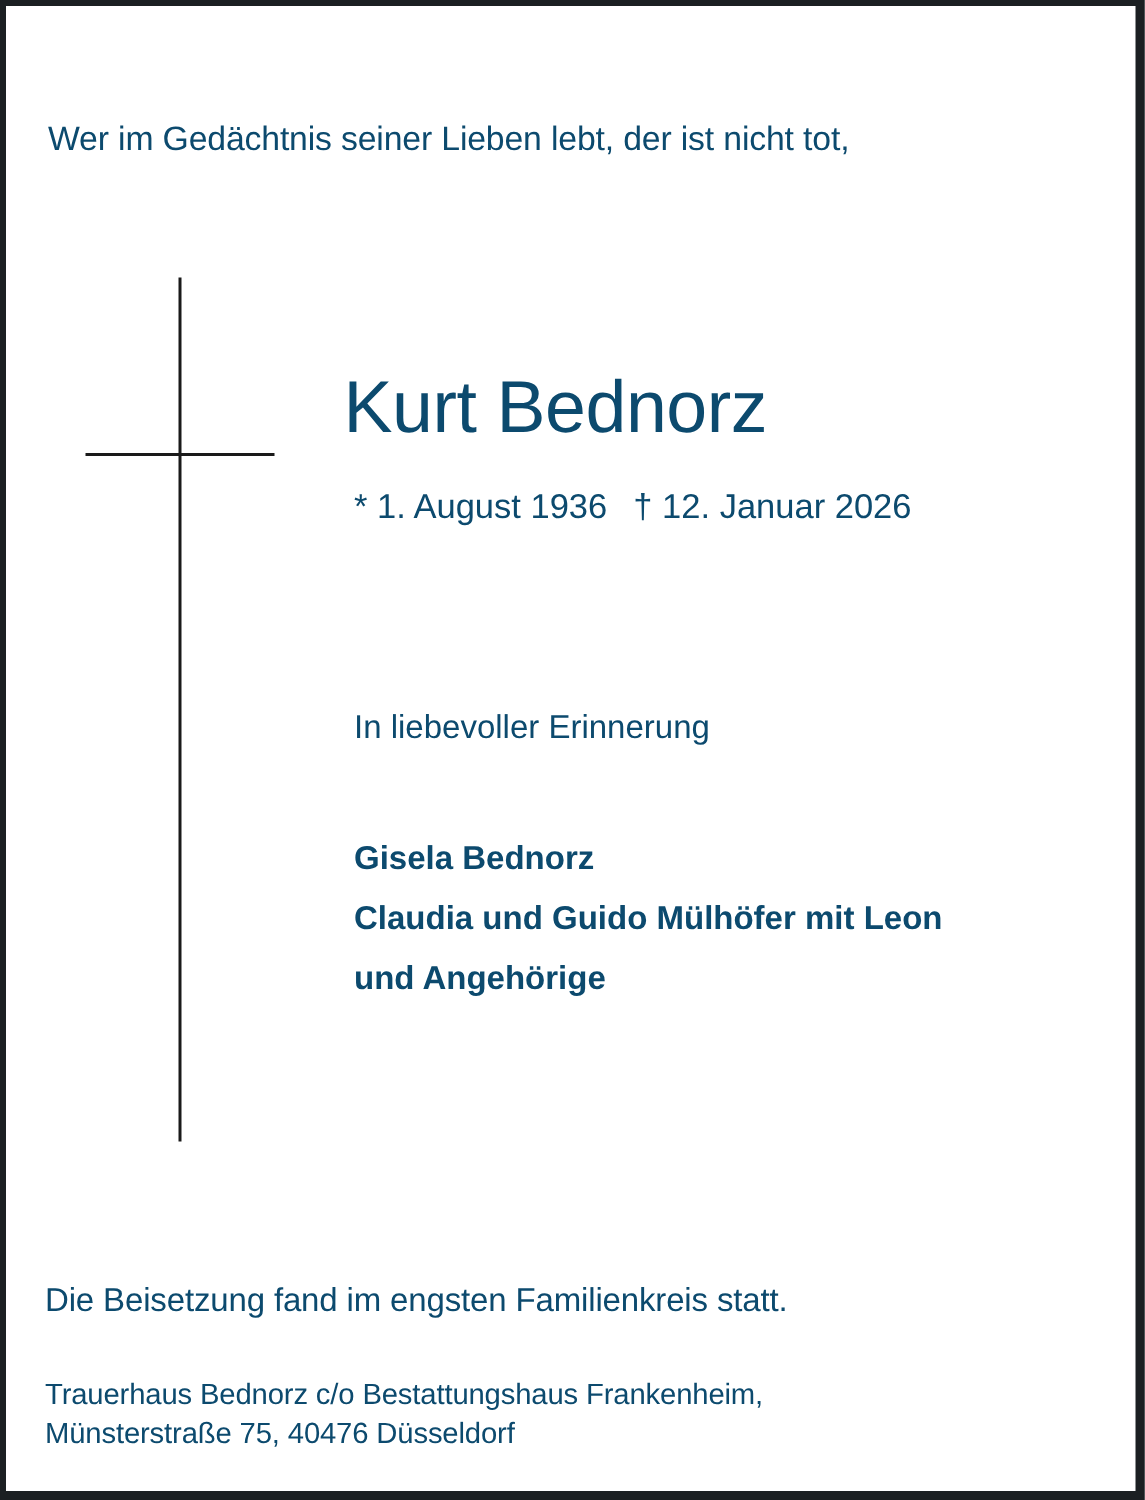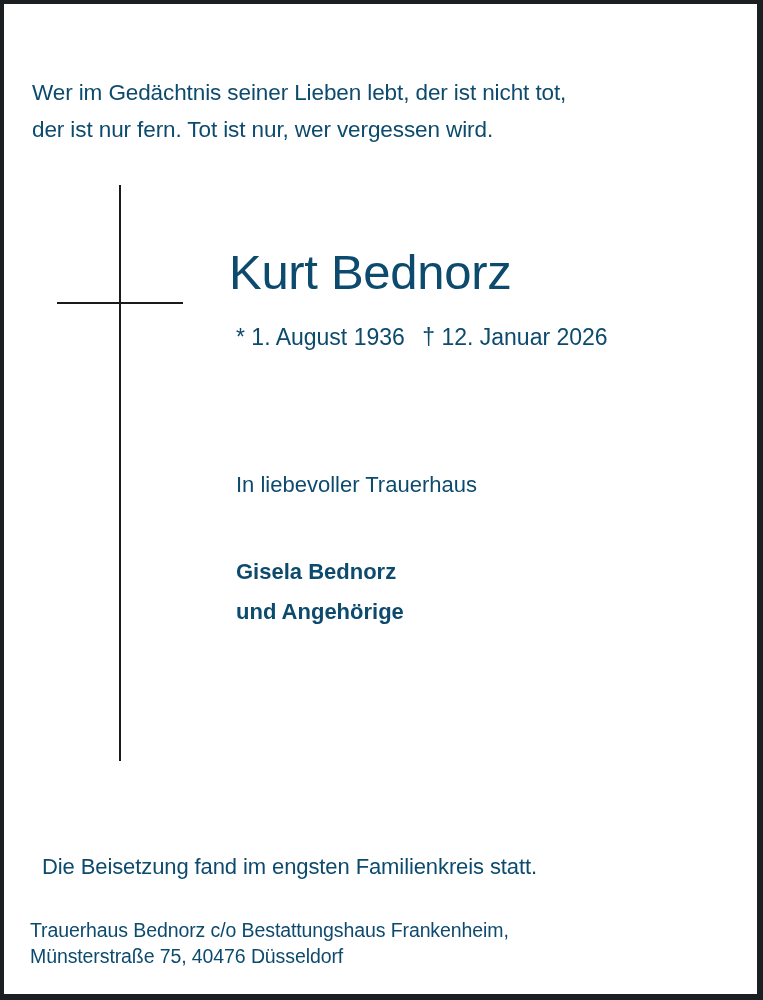--- a/index.html
+++ b/index.html
@@ -77,58 +77,57 @@
       font-size: 22px;
       line-height: 40px;
     }
     .mourners div { white-space: nowrap; font-weight: bold; }
     .burial {
       left: 26px;
       top: 847px;
       font-size: 22px;
       line-height: 32px;
       letter-spacing: -0.1px;
-      margin-left: 12px;
     }
     .address {
       left: 26px;
       top: 913px;
       font-size: 19.5px;
       line-height: 26px;
       letter-spacing: -0.1px;
     }
   </style>
 </head>
 <body>
 
 <div class="card">
 
   <div class="txt quote">
     <div>Wer im Gedächtnis seiner Lieben lebt, der ist nicht tot,</div>
-    <div>der ist nur fern. Tot ist nur, wer vergessen wird.</div>
   </div>
 
   <div>
     <div class="cross-v"></div>
     <div class="cross-h"></div>
   </div>
 
   <h1 class="txt name" style="font-weight: normal;">Kurt Bednorz</h1>
 
   <div class="txt dates">
     <span>*</span>
     <span>1. August 1936</span><span class="sep"></span>
     <span>†</span>
     <span>12. Januar 2026</span>
   </div>
 
-  <div class="txt memory">In liebevoller Trauerhaus</div>
+  <div class="txt memory">In liebevoller Erinnerung</div>
 
   <div class="txt mourners">
     <div>Gisela Bednorz</div>
+    <div>Claudia und Guido Mülhöfer mit Leon</div>
     <div>und Angehörige</div>
   </div>
 
   <div class="txt burial">Die Beisetzung fand im engsten Familienkreis statt.</div>
 
   <div class="txt address">
     <div>Trauerhaus Bednorz c/o Bestattungshaus Frankenheim,</div>
     <div>Münsterstraße 75, 40476 Düsseldorf</div>
   </div>
 

